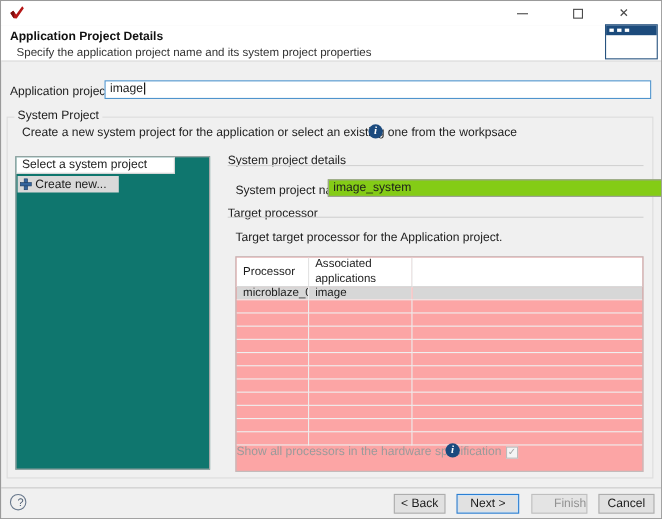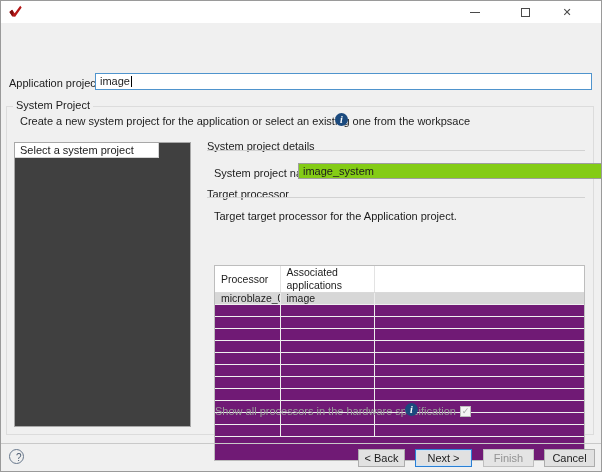--- a/index.html
+++ b/index.html
@@ -35,39 +35,39 @@
   .groupbox{position:absolute;left:5px;top:105px;width:588px;height:329px;border:1px solid #dcdcdc;}
   .group-label{position:absolute;left:12px;top:98px;background:#f0f0f0;padding:0 3px;}
   .group-desc{position:absolute;left:19px;top:114px;color:#222;}
   .info-icon{position:absolute;width:13px;height:13px;border-radius:50%;background:#1b4a7e;color:#fff;
              font-family:"Liberation Serif",serif;font-style:italic;font-weight:bold;font-size:10px;
              display:flex;align-items:center;justify-content:center;line-height:1;}
   .info-1{left:334px;top:112px;}
   .info-2{left:404px;top:402px;}
 
   
-  .listbox{position:absolute;left:13px;top:141px;width:177px;height:285px;background:#404040;border:1px solid #a8a8a8;}
+  .listbox{position:absolute;left:13px;top:141px;width:177px;height:285px;background:#0f766e;border:1px solid #a8a8a8;}
   .list-header{position:absolute;left:0;top:0;width:144px;height:15px;line-height:15px;padding-left:5px;
                border-right:1px solid #d4d4d4;border-bottom:1px solid #d4d4d4;background:#fff;}
   .list-item{position:absolute;left:1px;top:17px;width:92px;height:15px;background:#d9d9d9;
              display:flex;align-items:center;}
   .plus-icon{width:11px;height:11px;margin:0 3px 0 2px;flex:0 0 auto;}
 
   
   .sec-title{position:absolute;left:206px;color:#222;}
   .sec-line{position:absolute;left:206px;width:378px;height:1px;background:#d2d2d2;}
   .st-1{top:139px;} .sl-1{top:149px;}
   .st-2{top:187px;} .sl-2{top:196px;}
   .lbl-sysname{position:absolute;left:213px;top:166px;}
   .inp-sysname{position:absolute;left:297px;top:162px;width:353px;height:16px;background:#84cc16;
                border:1px solid #9e9e9e;line-height:14px;padding-left:4px;}
   .proc-desc{position:absolute;left:213px;top:209px;}
 
   
-  .tablebox{position:absolute;left:213px;top:232px;width:371px;height:196px;background:#701a75;border:1px solid #bdbdbd;overflow:hidden;margin-top:32px;}
+  .tablebox{position:absolute;left:213px;top:232px;width:371px;height:196px;background:#fca5a5;border:1px solid #bdbdbd;overflow:hidden;}
   table.proc{width:100%;border-collapse:collapse;table-layout:fixed;font-size:10.5px;}
   table.proc th{height:14px;font-weight:normal;text-align:left;padding:0 0 0 6px;
                 border-bottom:1px solid #d9d9d9;border-right:1px solid #e3e3e3;background:#fff;line-height:13px;}
   table.proc th:last-child{border-right:none;}
   table.proc td{height:11px;line-height:11px;padding:0 0 0 6px;border-right:1px solid #ededed;
                 border-bottom:1px solid #efefef;overflow:hidden;white-space:nowrap;}
   table.proc td:last-child{border-right:none;}
   tr.sel-row td{background:#d7d7d7;}
   td.proc-cell{padding-left:17px;}
   .col-proc{width:65px;} .col-apps{width:94px;}
@@ -78,21 +78,21 @@
             color:#a3a3a3;font-size:9px;line-height:9px;text-align:center;}
 
   
   .footer-sep{position:absolute;left:0;top:442px;width:100%;height:1px;background:#c9c9c9;}
   .help-btn{position:absolute;left:8px;top:448px;width:15px;height:15px;border-radius:50%;border:1px solid #68788c;
             color:#4a5b70;font-size:10px;line-height:13px;text-align:center;background:transparent;}
   .btn{position:absolute;top:448px;height:18px;background:#e1e1e1;border:1px solid #adadad;
        font-family:"Liberation Sans",sans-serif;font-size:11px;color:#1c1c1c;text-align:center;line-height:16px;padding:0;}
   .btn-back{left:357px;width:47px;}
   .btn-next{left:414px;width:57px;border:1px solid #2a7fd4;box-shadow:0 0 0 1px #cfe3f5 inset;}
-  .btn-finish{left:482px;width:51px;color:#929292;background:#e4e4e4;border-color:#bfbfbf;}
+  .btn-finish{left:482px;width:51px;color:#929292;background:#e4e4e4;border-color:#bfbfbf;text-align:right;}
   .btn-cancel{left:543px;width:51px;}
 </style>
 </head>
 <body>
 
 <div class="dialog">
 
   <div class="titlebar">
     <svg class="logo" viewBox="0 0 16 16">
       <polygon points="0.5,8.5 3.8,5.8 7,10 13.8,0.8 15.6,3.2 7.6,14.6 4.2,14.2" fill="#b51717"></polygon>
@@ -102,33 +102,51 @@
         <span class="glyph-min"></span>
       </div>
     <div class="winbtn max">
         <span class="glyph-max"></span>
       </div>
     <div class="winbtn close">
         <span class="glyph-close">✕</span>
       </div>
   </div>
 
+  <div class="header">
+    <div class="h-title">Application Project Details</div>
+    <div class="h-sub">Specify the application project name and its system project properties</div>
+    <div class="banner">
+      <div class="bar">
+        <span class="dot"></span>
+          <span class="dot"></span>
+          <span class="dot"></span>
+      </div>
+    </div>
+  </div>
 
   <span class="lbl-appname">Application project name:</span>
   <div class="inp-appname">
     <span>image</span><span class="caret"></span>
   </div>
 
   <div class="groupbox"></div>
   <span class="group-label">System Project</span>
   <span class="group-desc">Create a new system project for the application or select an existing one from the workpsace</span>
   <div class="info-icon info-1">i</div>
 
   <div class="listbox">
     <div class="list-header">Select a system project</div>
+    <div class="list-item">
+      <svg class="plus-icon" viewBox="0 0 11 11">
+        <rect x="4" y="0.5" width="3" height="10" fill="#33639c" stroke="#1d3f66" stroke-width="0.6"></rect>
+        <rect x="0.5" y="4" width="10" height="3" fill="#33639c" stroke="#1d3f66" stroke-width="0.6"></rect>
+      </svg>
+      <span>Create new...</span>
+    </div>
   </div>
 
   <span class="sec-title st-1">System project details</span>
   <div class="sec-line sl-1"></div>
 
   <span class="lbl-sysname">System project name:</span>
   <div class="inp-sysname">
     <span>image_system</span>
   </div>
 

